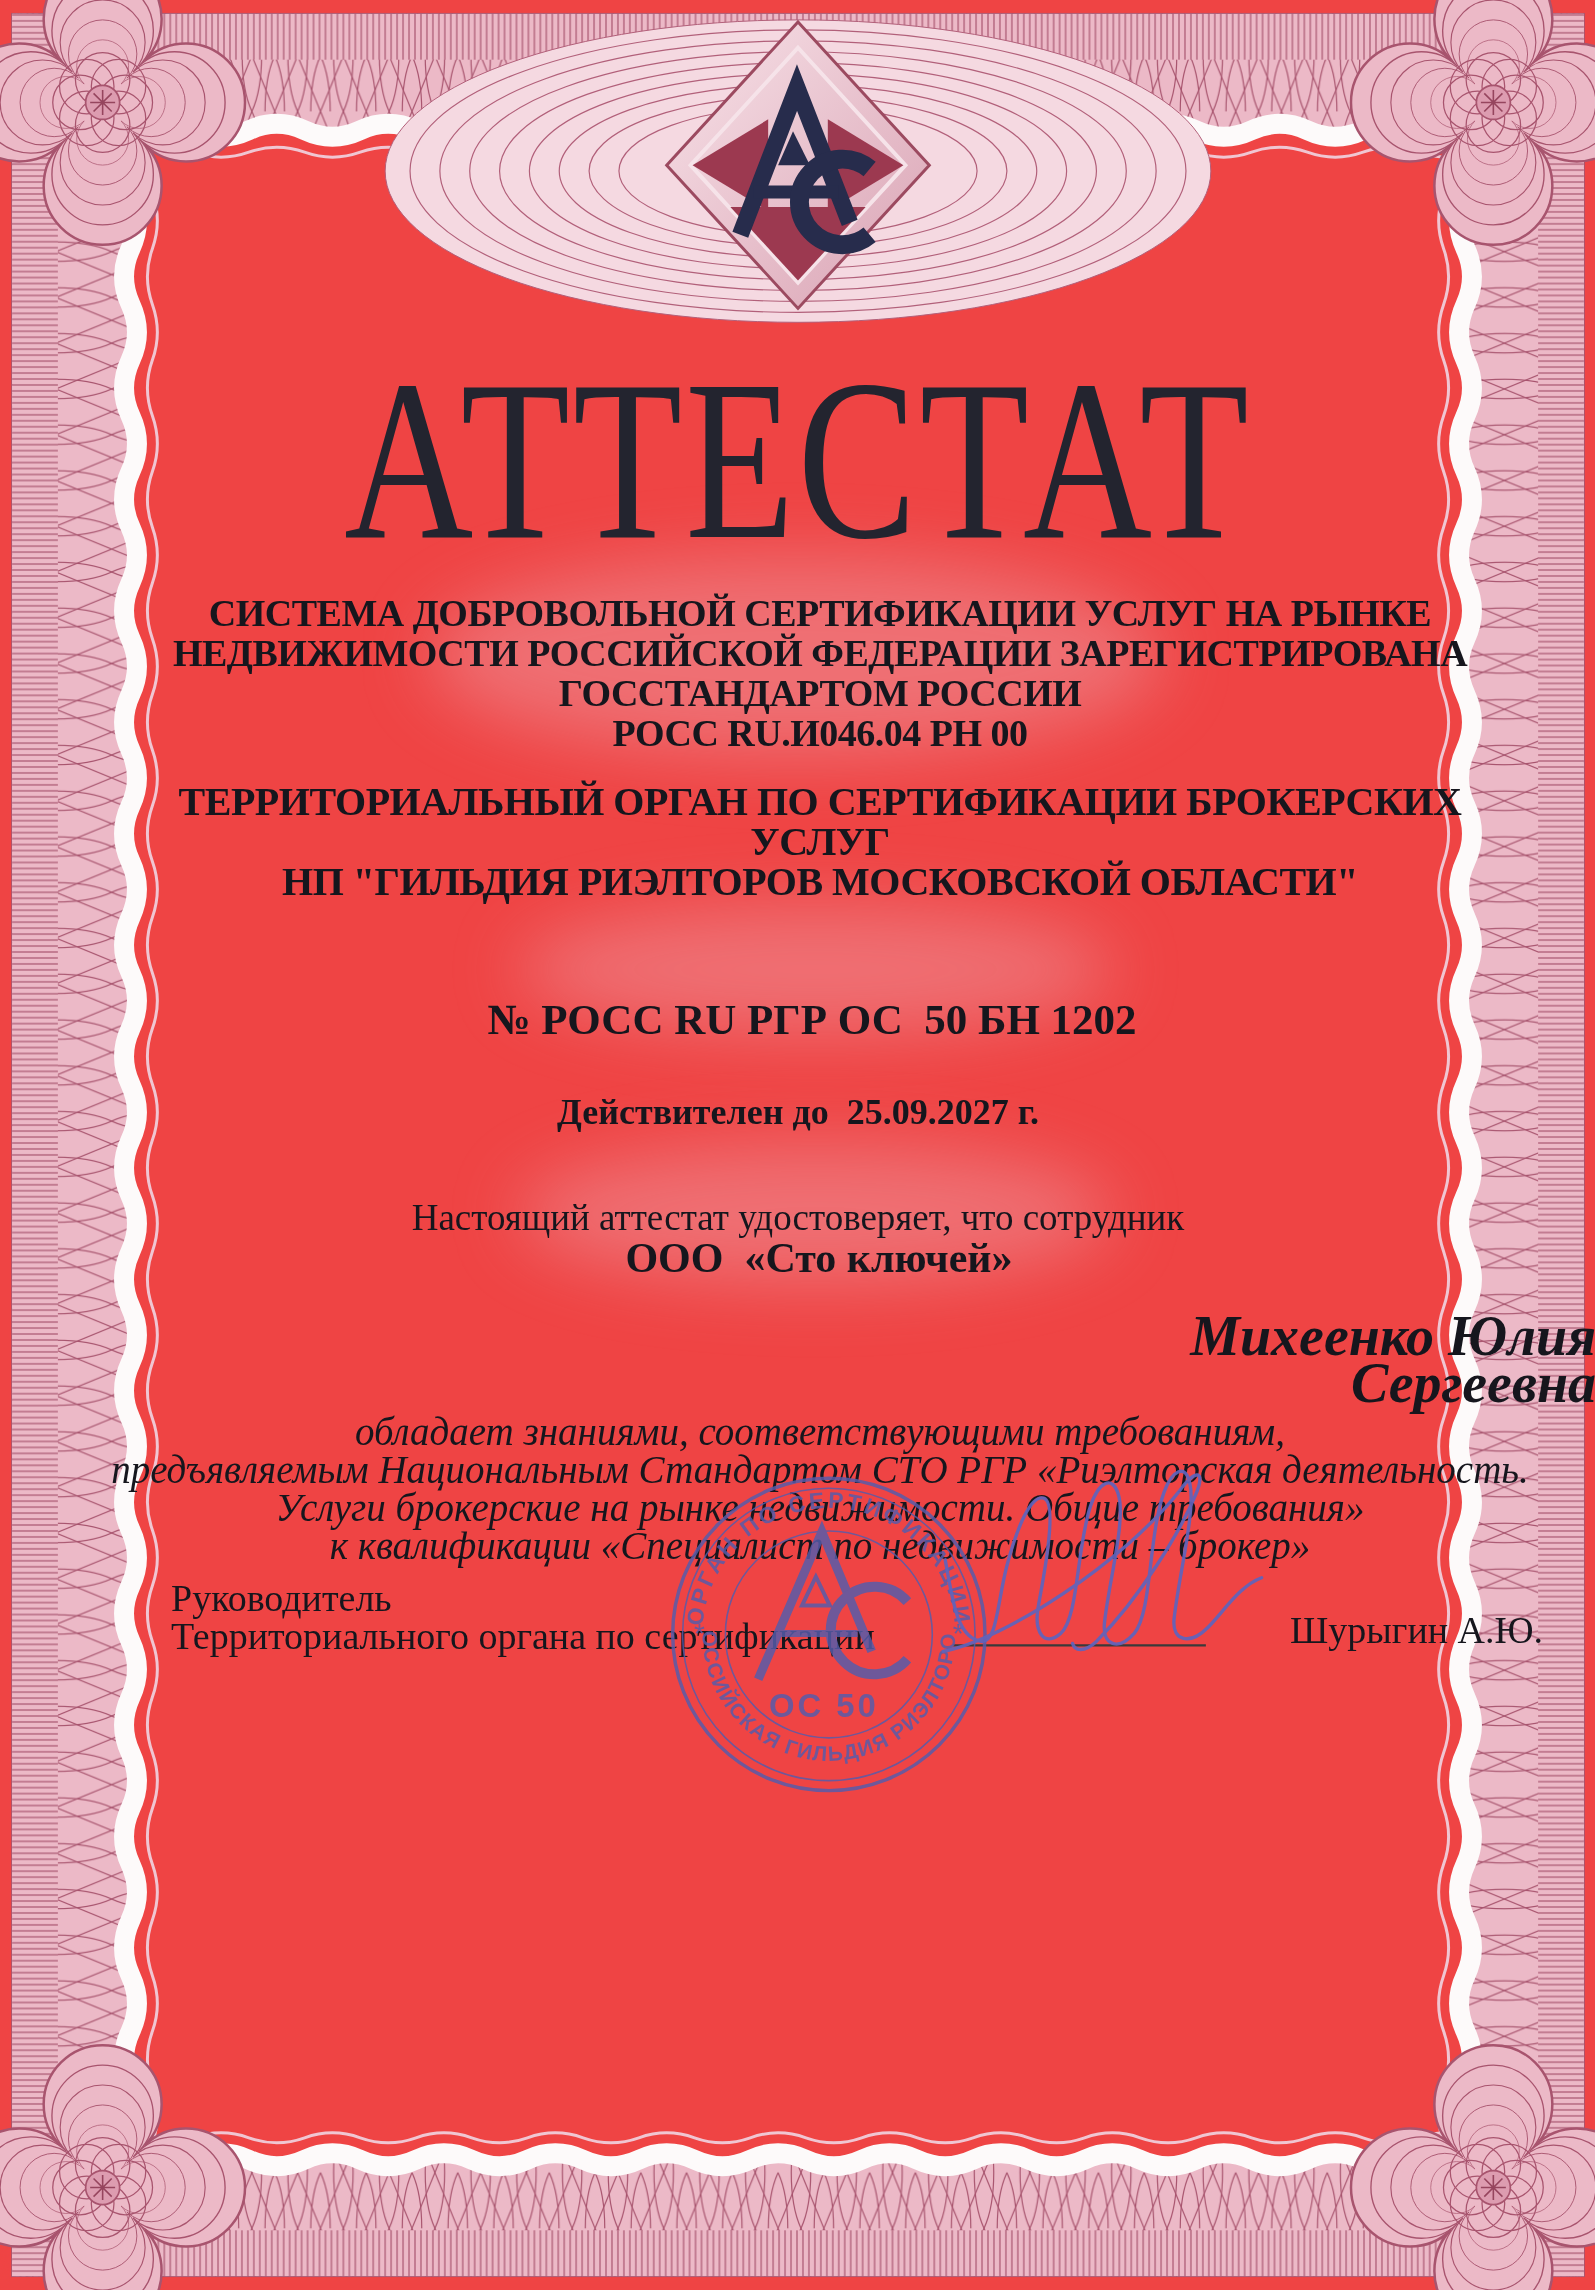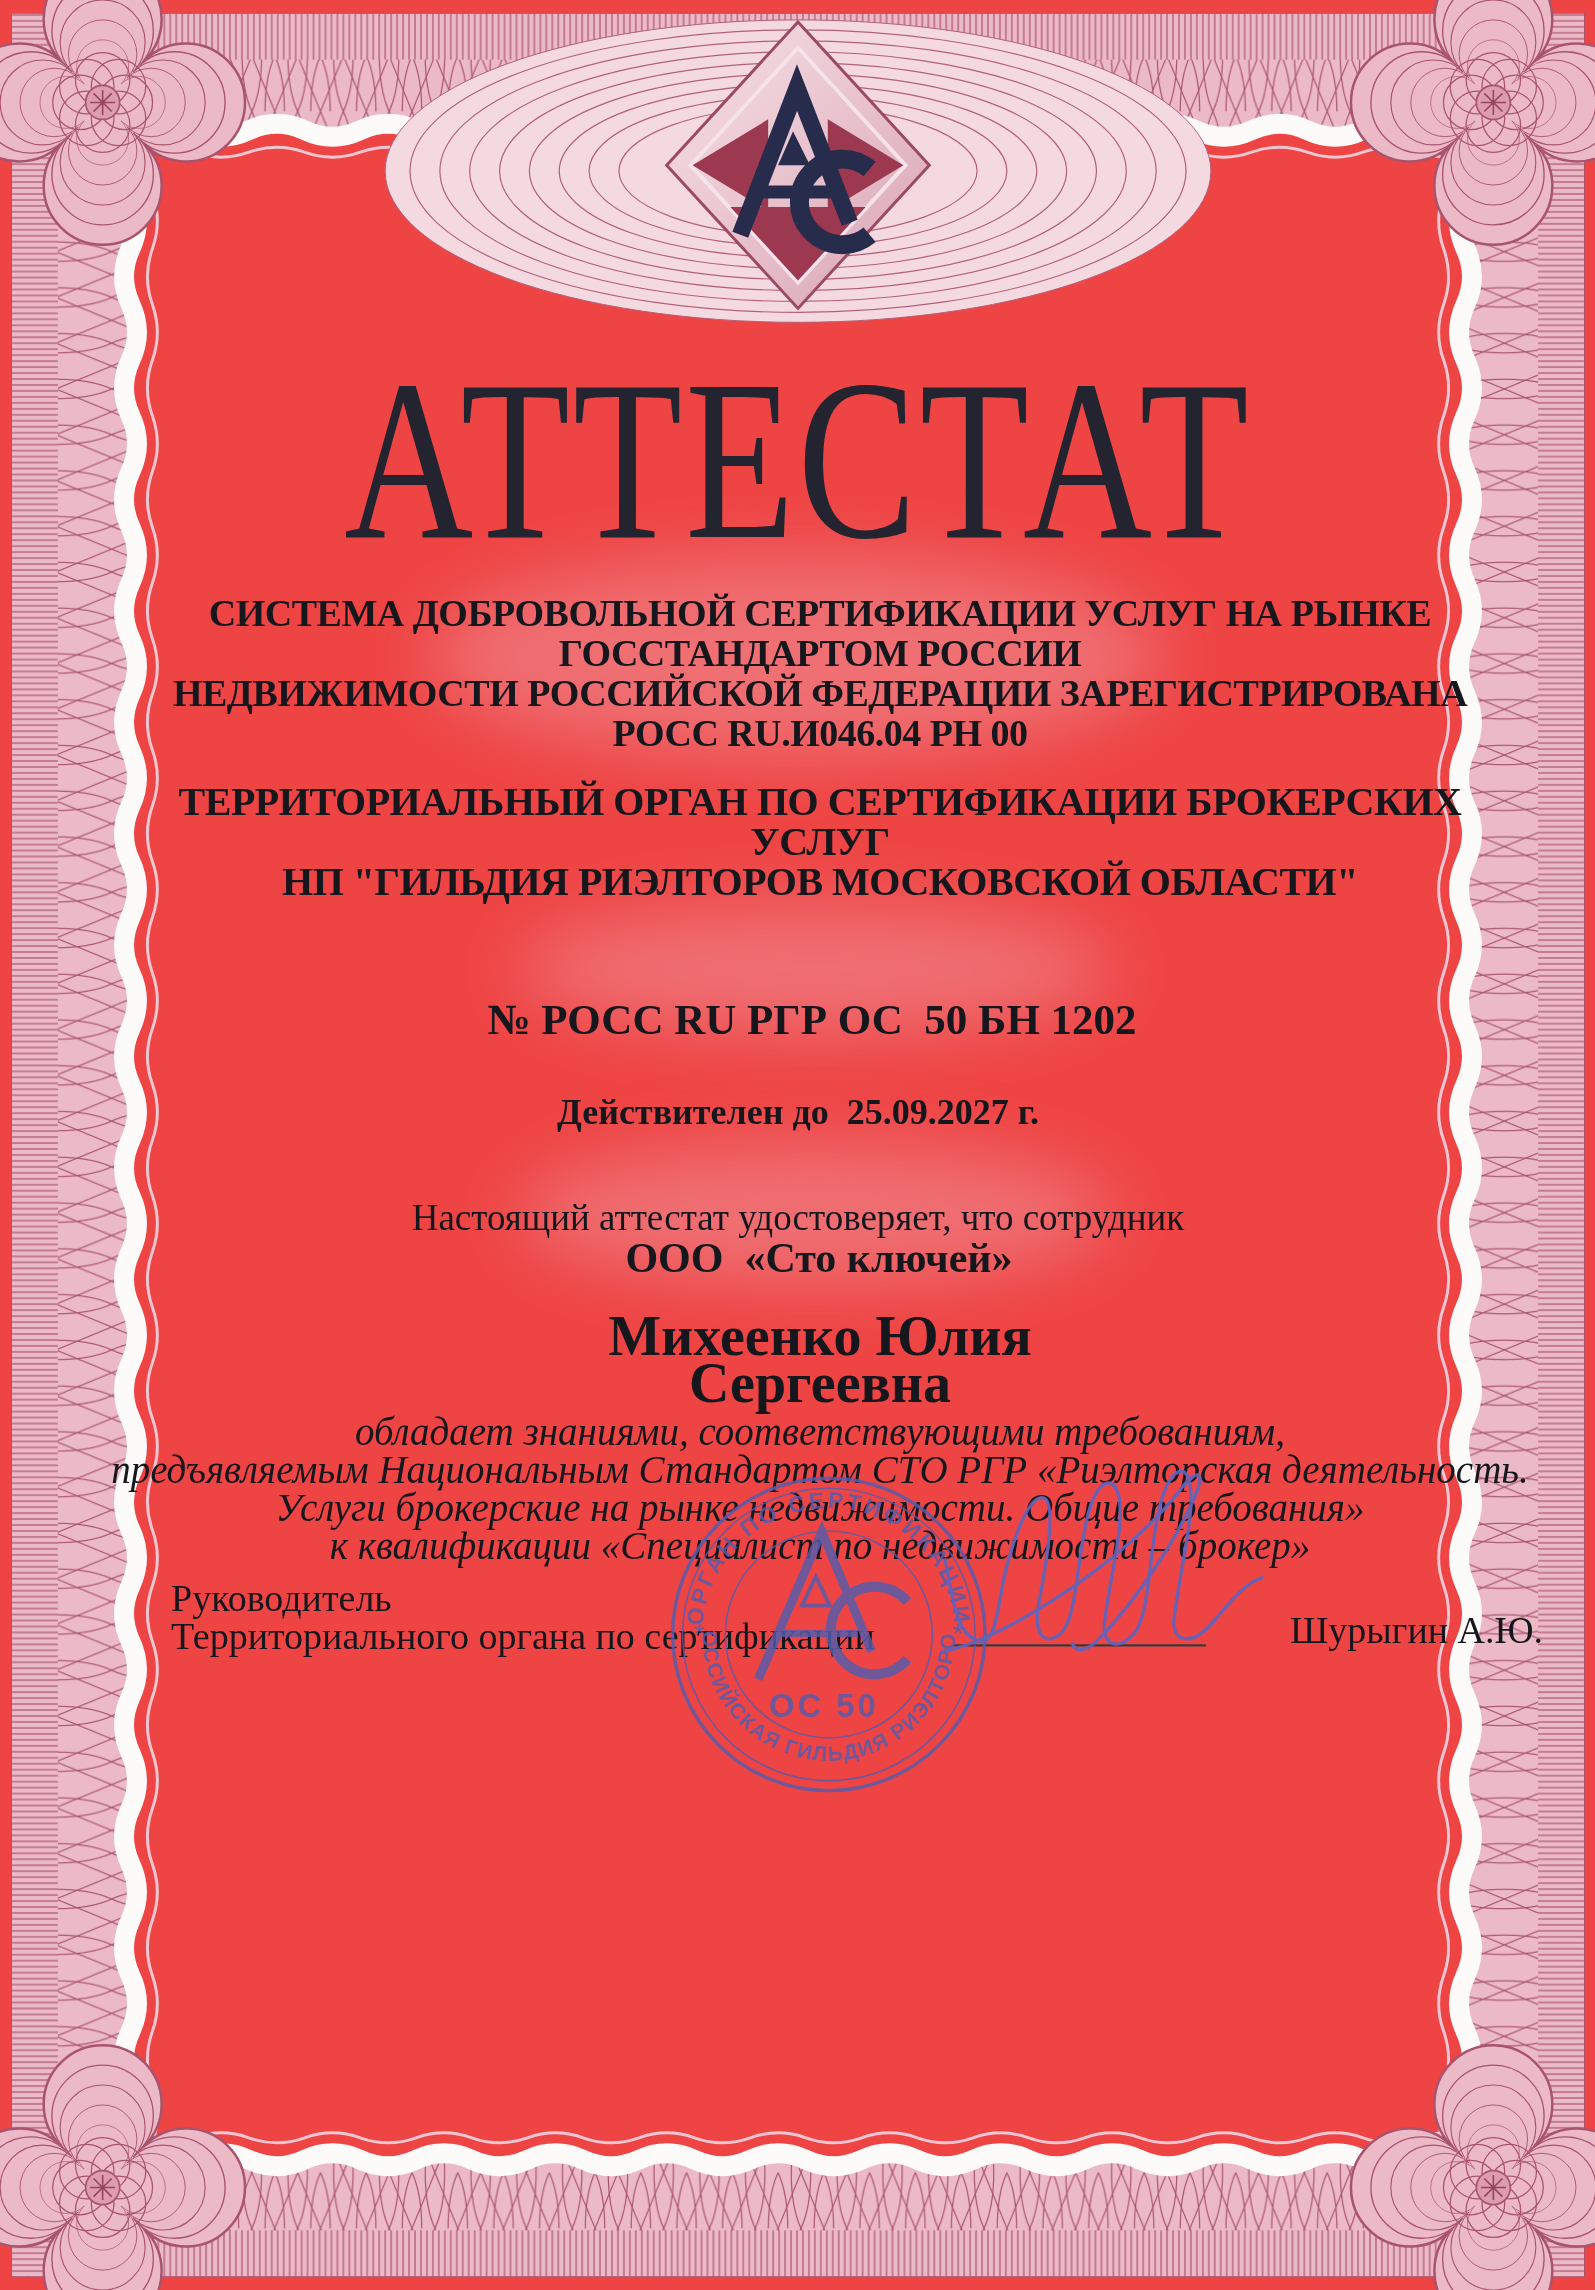--- a/index.html
+++ b/index.html
@@ -11,21 +11,21 @@
   .block{position:absolute;left:0;width:100%;text-align:center;z-index:2;}
   .block .line{white-space:pre;margin-left:44px;}
   .title{top:346px;font-size:229px;line-height:1;font-weight:400;letter-spacing:4px;
          transform:scaleX(.78);transform-origin:50% 50%;color:#23242f;}
   .sys{top:593px;font-size:38px;line-height:40px;font-weight:bold;letter-spacing:-0.5px;}
   .org{top:782px;font-size:40px;line-height:40px;font-weight:bold;letter-spacing:-0.5px;}
   .number{top:995px;font-size:43px;font-weight:bold;padding-left:14px;}
   .valid{top:1091px;font-size:36px;font-weight:bold;}
   .statement{top:1196px;font-size:37px;}
   .company{top:1234px;font-size:42px;font-weight:bold;padding-left:21px;}
-  .holder{top:1313px;font-size:56px;line-height:47px;font-weight:bold;}
+  .holder{top:1313px;font-size:56px;line-height:47px;font-weight:bold;font-style:italic;text-align:right;}
   .qual{top:1413px;font-size:39px;line-height:38px;font-style:italic;}
   .role{position:absolute;left:171px;font-size:38px;z-index:2;white-space:pre;}
   .signame{position:absolute;left:1290px;top:1608px;font-size:38px;z-index:2;white-space:pre;}
 </style>
 </head>
 <body>
 
 <div class="page">
 
   <div class="patch" style="left:428px;top:557px;width:736px;height:199px;"></div>
@@ -147,22 +147,22 @@
         <polygon points="797,132 782,166 814,166" fill="#272c4c" stroke="none"></polygon>
         <path d="M874 170 A43 43 0 1 0 874 236" stroke-width="19"></path>
       </g>
     </g>
   </svg>
 
   <div class="txt title">АТТЕСТАТ</div>
 
   <div class="block sys">
     <div class="line">СИСТЕМА ДОБРОВОЛЬНОЙ СЕРТИФИКАЦИИ УСЛУГ НА РЫНКЕ</div>
+    <div class="line">НЕДВИЖИМОСТИ РОССИЙСКОЙ ФЕДЕРАЦИИ ЗАРЕГИСТРИРОВАНА</div>
     <div class="line">ГОССТАНДАРТОМ РОССИИ</div>
-    <div class="line">НЕДВИЖИМОСТИ РОССИЙСКОЙ ФЕДЕРАЦИИ ЗАРЕГИСТРИРОВАНА</div>
     <div class="line">РОСС RU.И046.04 РН 00</div>
   </div>
 
   <div class="block org">
     <div class="line">ТЕРРИТОРИАЛЬНЫЙ ОРГАН ПО СЕРТИФИКАЦИИ БРОКЕРСКИХ</div>
     <div class="line">УСЛУГ</div>
     <div class="line">НП "ГИЛЬДИЯ РИЭЛТОРОВ МОСКОВСКОЙ ОБЛАСТИ"</div>
   </div>
 
   <div class="txt number">№ РОСС RU РГР ОС  50 БН 1202</div>

